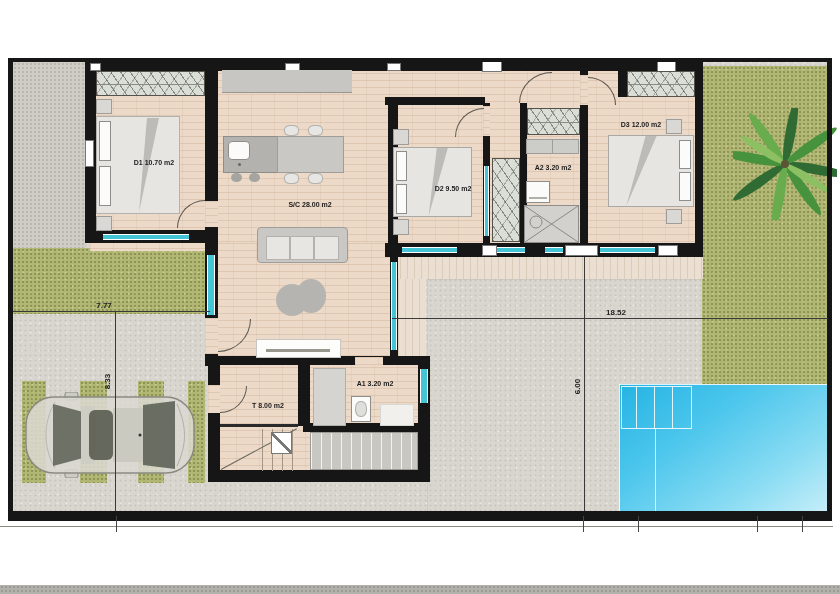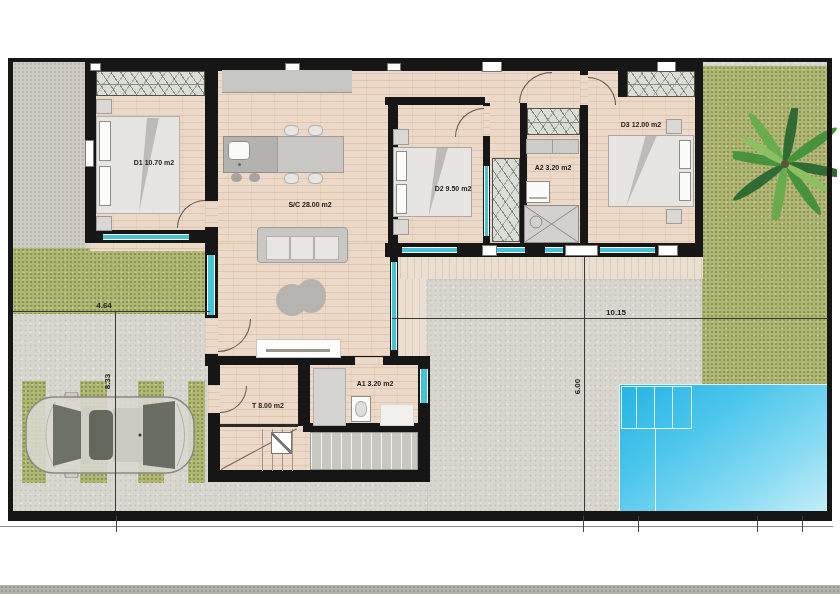--- a/index.html
+++ b/index.html
@@ -252,23 +252,23 @@
   <div class="tick" style="left:638px;top:516px;width:1px;height:16px;"></div>
   <div class="tick" style="left:757px;top:516px;width:1px;height:16px;"></div>
   <div class="tick" style="left:802px;top:516px;width:1px;height:16px;"></div>
   <div style="left:0px;top:585px;width:840px;height:9px;background:#b2b0ab;
        background-image:radial-gradient(circle,rgba(90,88,84,.25) 0 .7px,transparent 1.4px);background-size:4px 4px;"></div>
 
   <div class="dl" style="left:13px;top:311px;width:197px;height:1px;"></div>
   <div class="dl" style="left:115px;top:311px;width:1px;height:200px;"></div>
   <div class="dl" style="left:392px;top:318px;width:436px;height:1px;"></div>
   <div class="dl" style="left:584px;top:257px;width:1px;height:254px;"></div>
-  <div class="dim" style="left:84px;top:301px;width:40px;">4.64</div>
+  <div class="dim" style="left:84px;top:301px;width:40px;">7.77</div>
   <div class="dim" style="left:92px;top:377px;width:30px;transform:rotate(-90deg);">8.33</div>
-  <div class="dim" style="left:596px;top:308px;width:40px;">10.15</div>
+  <div class="dim" style="left:596px;top:308px;width:40px;">18.52</div>
   <div class="dim" style="left:562px;top:382px;width:30px;transform:rotate(-90deg);">6.00</div>
 
   <div class="lbl" style="left:109px;top:158px;width:90px;">D1 10.70 m2</div>
   <div class="lbl" style="left:265px;top:200px;width:90px;">S/C 28.00 m2</div>
   <div class="lbl" style="left:408px;top:184px;width:90px;">D2 9.50 m2</div>
   <div class="lbl" style="left:508px;top:163px;width:90px;">A2 3.20 m2</div>
   <div class="lbl" style="left:596px;top:120px;width:90px;">D3 12.00 m2</div>
   <div class="lbl" style="left:223px;top:401px;width:90px;">T 8.00 m2</div>
   <div class="lbl" style="left:330px;top:379px;width:90px;">A1 3.20 m2</div>
 

